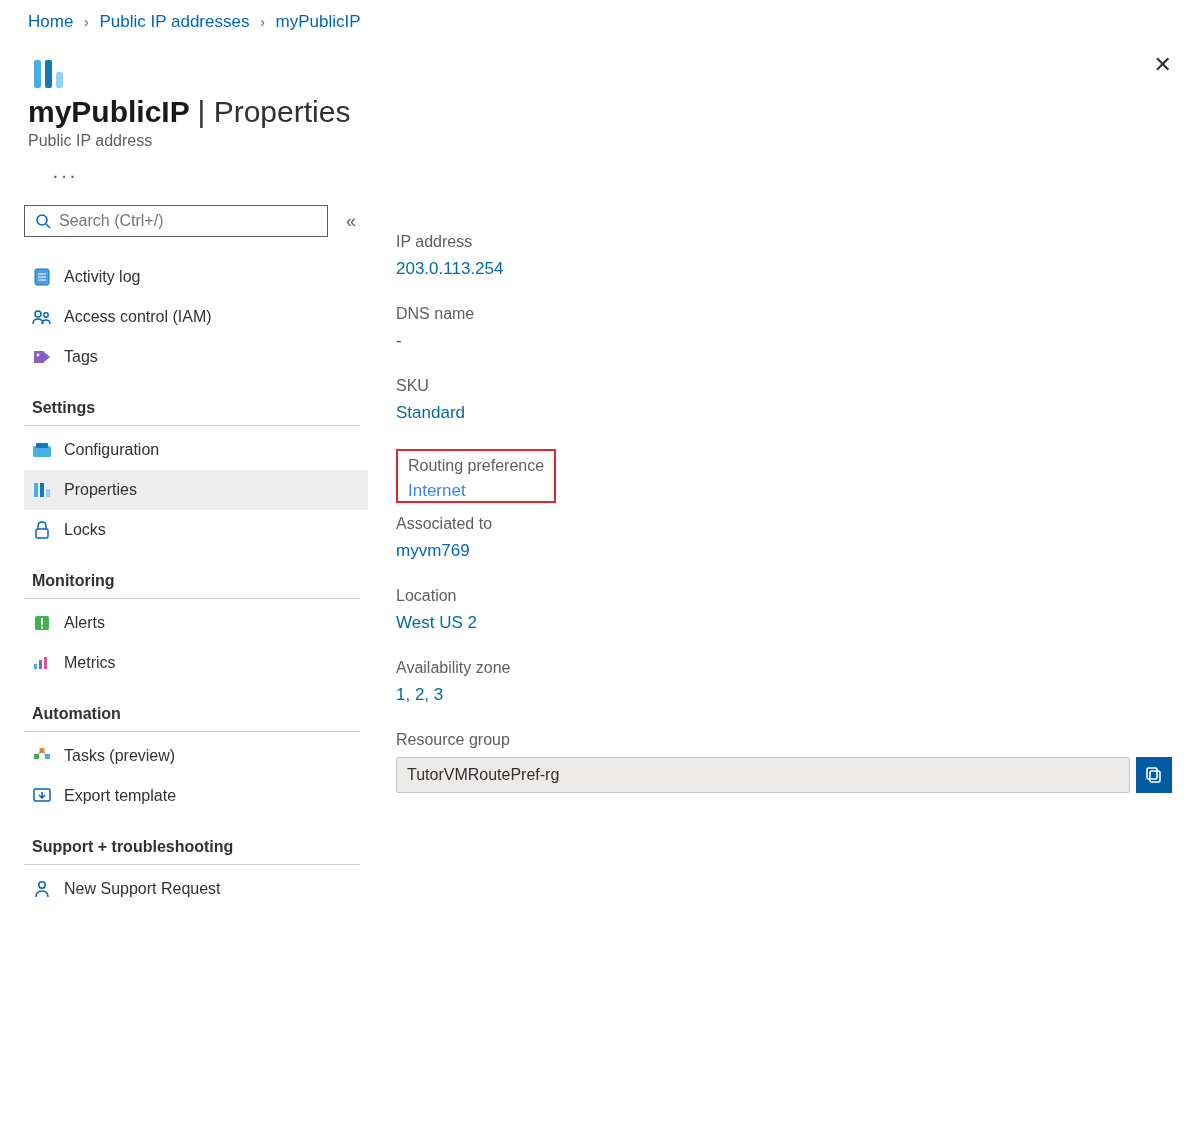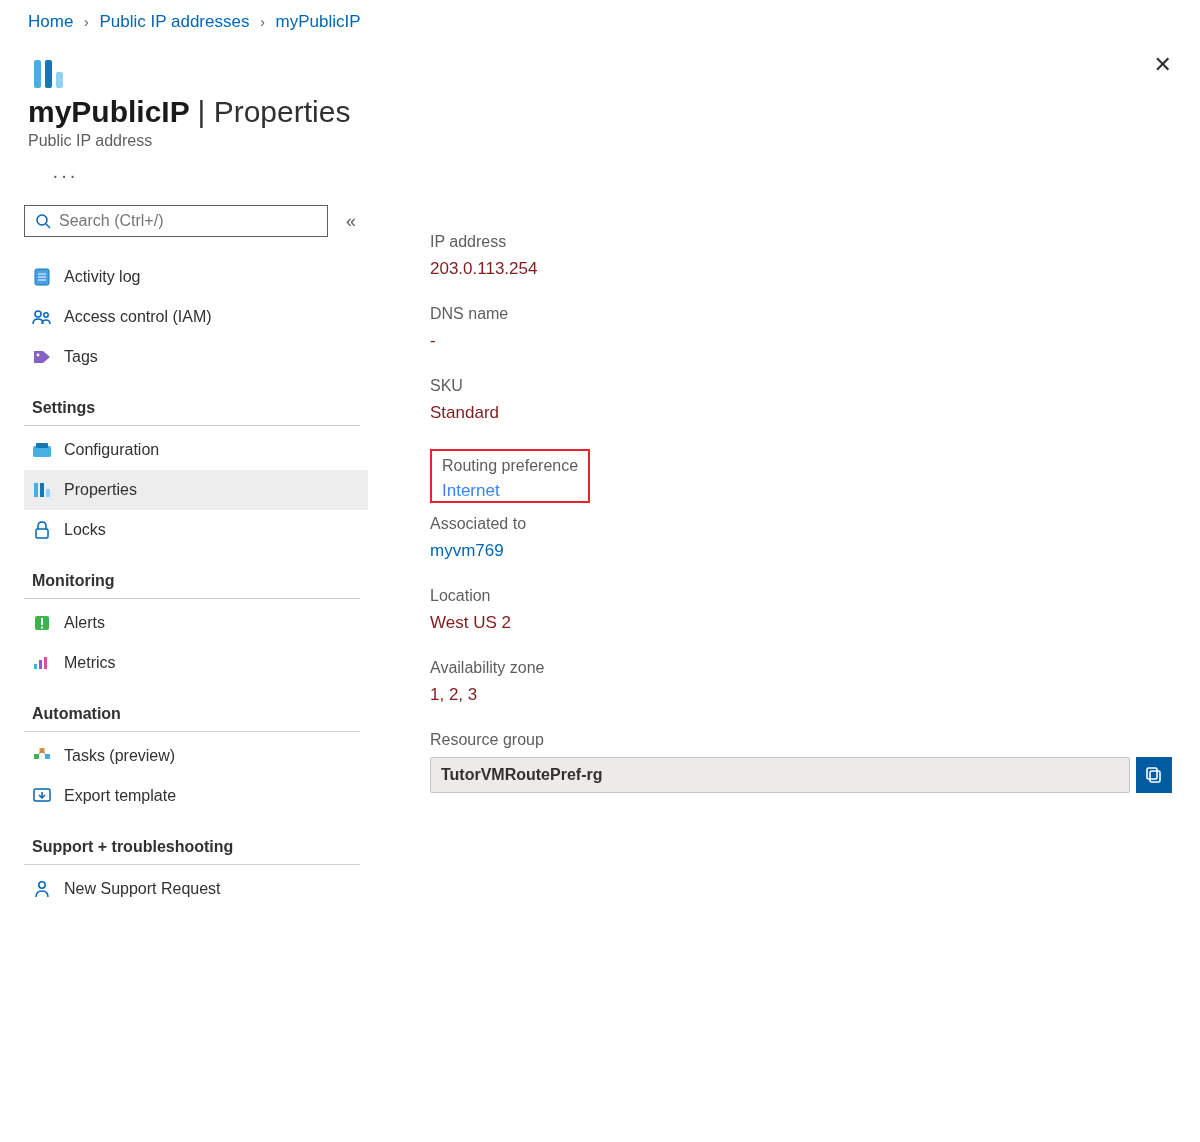--- a/index.html
+++ b/index.html
@@ -61,21 +61,20 @@
     top: 14px;
     font-size: 22px;
     color: #323130;
     cursor: pointer;
     line-height: 1;
   }
 
   
   .blade {
     display: flex;
-    gap: 34px;
   }
   .sidebar {
     width: 368px;
     flex-shrink: 0;
     padding: 0 0 0 24px;
   }
   .search-row {
     display: flex;
     align-items: center;
     gap: 18px;
@@ -133,38 +132,37 @@
     padding: 28px 28px 0 28px;
   }
   .field { margin-bottom: 26px; }
   .field .label {
     font-size: 16px;
     color: #605e5c;
     margin-bottom: 8px;
   }
   .field .value {
     font-size: 17px;
-    color: #7f1d1d;
+    color: #0369a1;
   }
   .field .value.link { color: #0066b8; }
   .highlight-box {
     border: 2.5px solid #e3262b;
     padding: 6px 10px 0 10px;
     display: inline-block;
     margin-bottom: 12px;
   }
   .highlight-box .label { font-size: 16px; color:#605e5c; margin-bottom:6px; }
   .highlight-box .value { font-size: 17px; color:#3b82f6; }
 
   .copy-row {
     display: flex;
     align-items: stretch;
     gap: 6px;
     margin-top: 4px;
-    font-weight: bold;
   }
   .copy-row .box {
     flex: 1;
     background: #edebe9;
     border: 1px solid #c8c6c4;
     border-radius: 2px;
     height: 36px;
     display: flex;
     align-items: center;
     padding: 0 10px;

